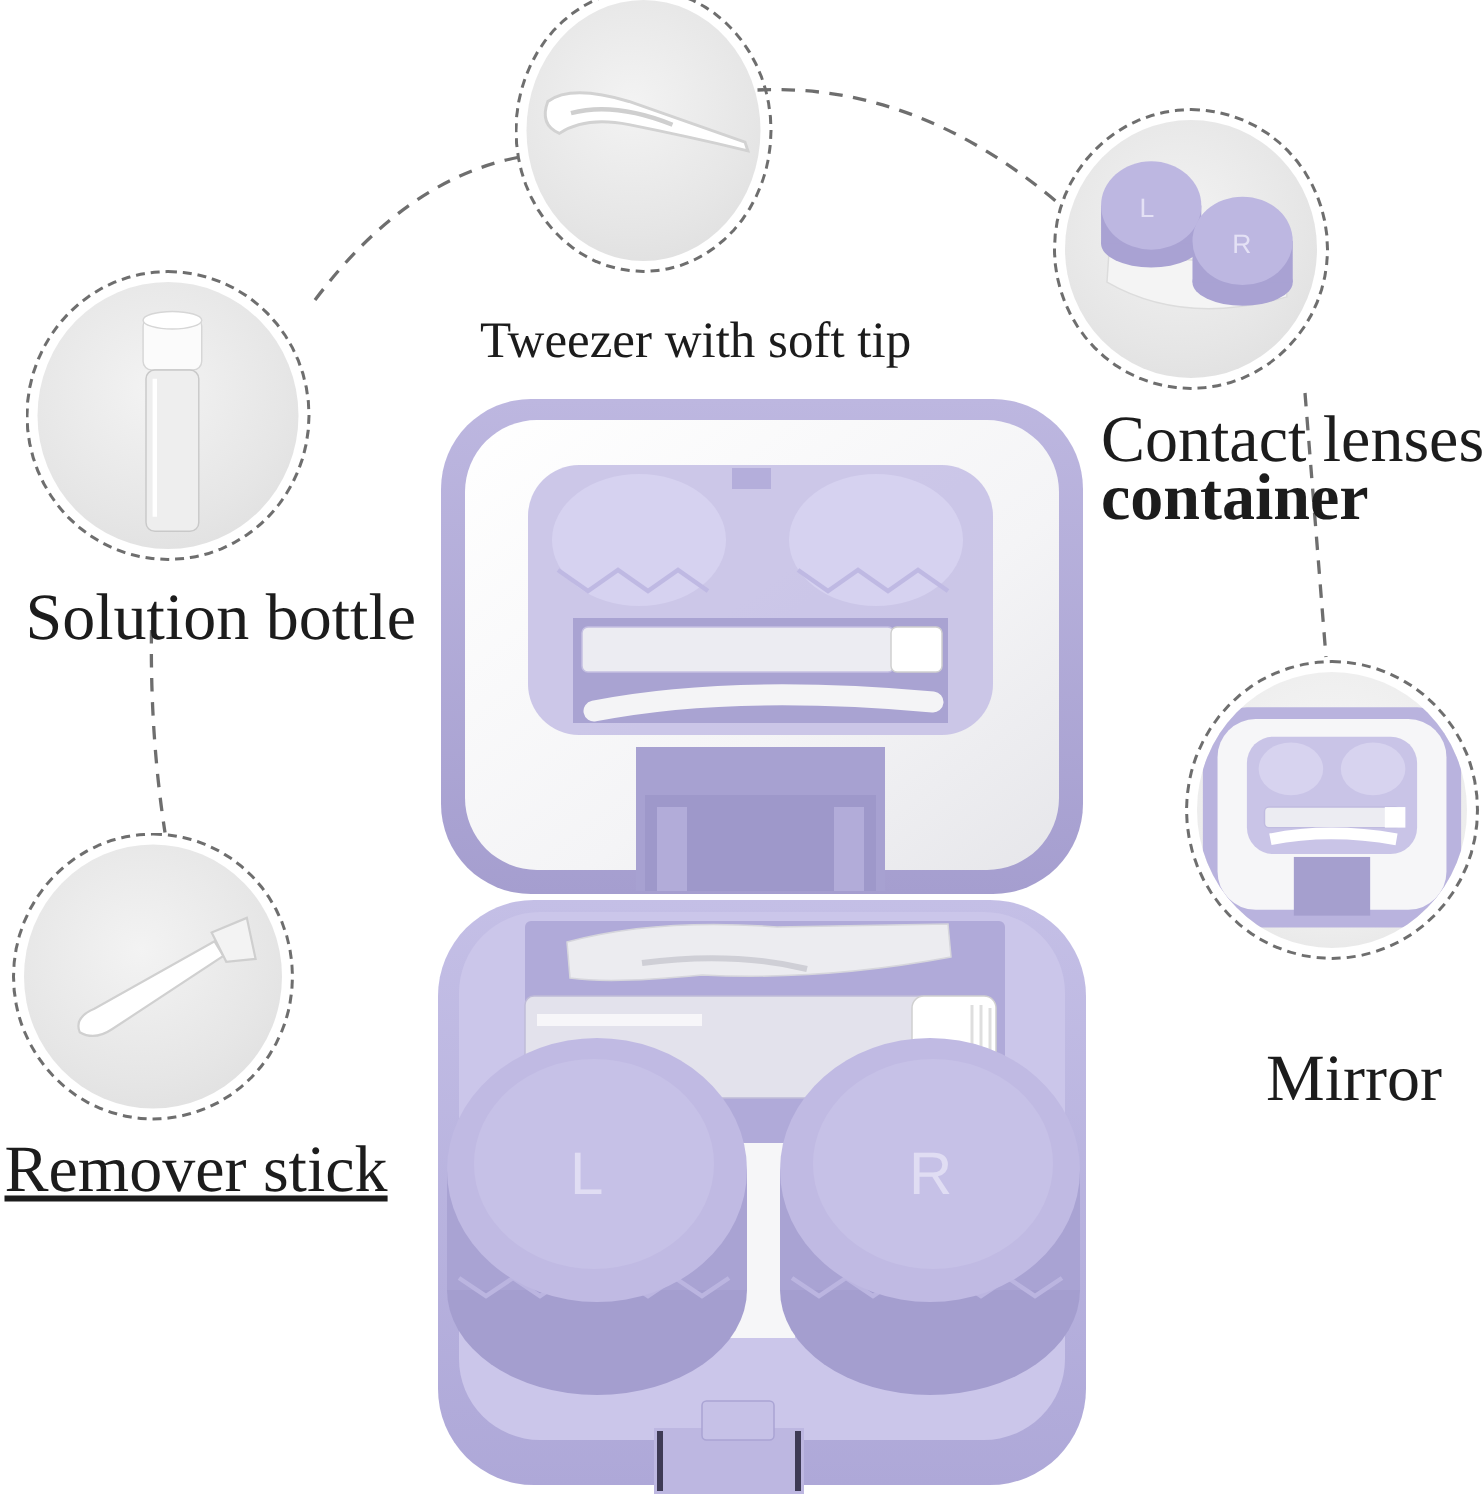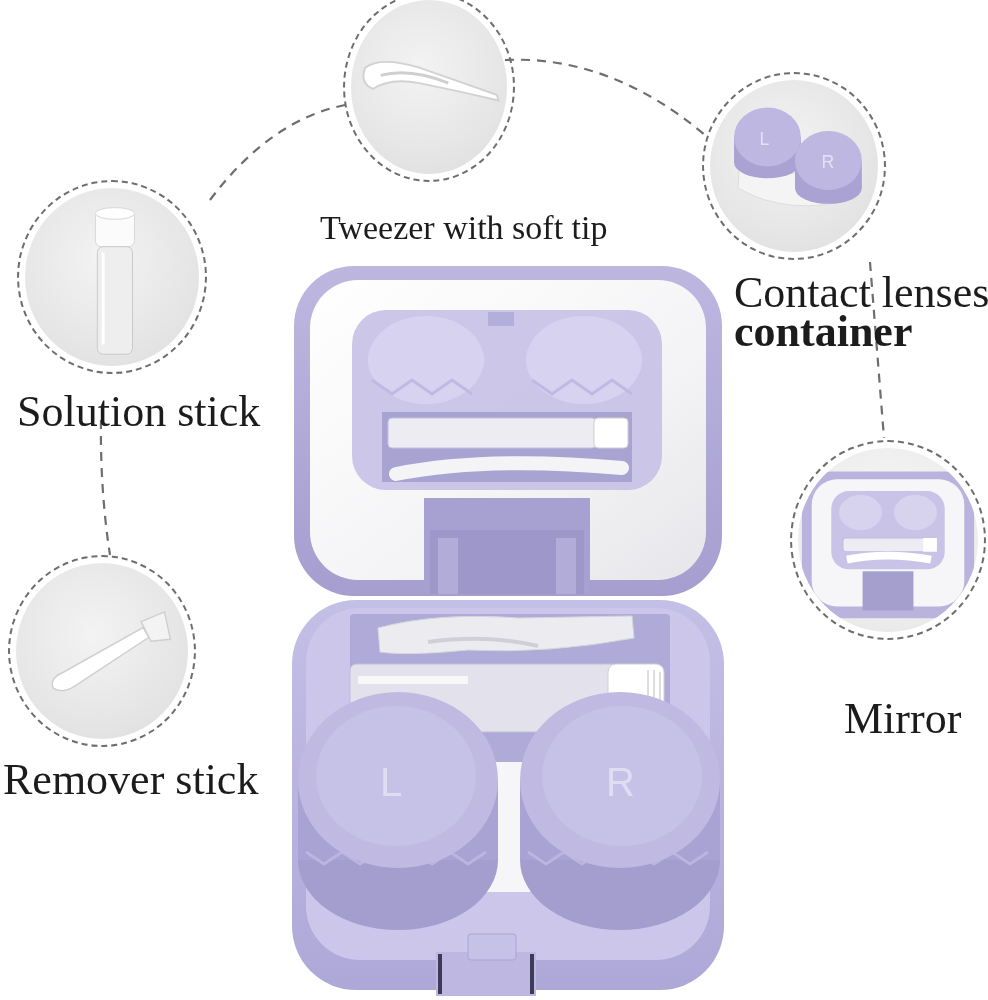--- a/index.html
+++ b/index.html
@@ -69,31 +69,31 @@
   <div class="feature-circle" style="left:17px; top:180px; width:190px; height:194px;">
     <div class="photo">
       <svg width="100%" height="100%" viewBox="0 0 178 182">
         <rect x="72" y="24" width="40" height="36" rx="6" fill="#fbfbfb" stroke="#d6d6d6"></rect>
         <ellipse cx="92" cy="26" rx="20" ry="6" fill="#ffffff" stroke="#d6d6d6"></ellipse>
         <rect x="74" y="60" width="36" height="110" rx="6" fill="#eeeeee" stroke="#c9c9c9"></rect>
         <line x1="80" y1="66" x2="80" y2="160" stroke="#ffffff" stroke-width="3"></line>
       </svg>
     </div>
   </div>
-  <div class="label" style="left:17px; top:392px;">Solution stick</div>
+  <div class="label" style="left:17px; top:392px;">Solution bottle</div>
 
   <div class="feature-circle" style="left:8px; top:555px; width:188px; height:192px;">
     <div class="photo">
       <svg width="100%" height="100%" viewBox="0 0 176 180">
         <path d="M 38 128 Q 34 118 48 112 L 130 66 L 136 76 L 60 126 Q 48 134 38 128 Z" fill="#ffffff" stroke="#d0d0d0" stroke-width="1.5"></path>
         <path d="M 128 60 L 152 50 L 158 78 L 138 80 Z" fill="#f3f3f3" stroke="#cfcfcf" stroke-width="1.5"></path>
       </svg>
     </div>
   </div>
-  <div class="label" style="left:3px; top:760px;">Remover stick</div>
+  <div class="label" style="left:3px; top:760px;text-decoration:underline;">Remover stick</div>
 
   <div class="feature-circle" style="left:790px; top:440px; width:196px; height:200px;">
     <div class="photo" style="background: radial-gradient(circle at 50% 40%, #f7f7f7 0%, #ececec 70%, #e2e2e2 100%);">
       <svg width="100%" height="100%" viewBox="0 0 184 188">
         <rect x="4" y="24" width="176" height="150" rx="30" fill="#b9b3de"></rect>
         <rect x="14" y="32" width="156" height="130" rx="26" fill="#f6f6f8"></rect>
         <rect x="34" y="44" width="116" height="80" rx="18" fill="#c9c4e7"></rect>
         <ellipse cx="64" cy="66" rx="22" ry="18" fill="#d7d3ef"></ellipse>
         <ellipse cx="120" cy="66" rx="22" ry="18" fill="#d7d3ef"></ellipse>
         <rect x="46" y="92" width="92" height="14" rx="3" fill="#ececf2" stroke="#c0bbe0"></rect>

